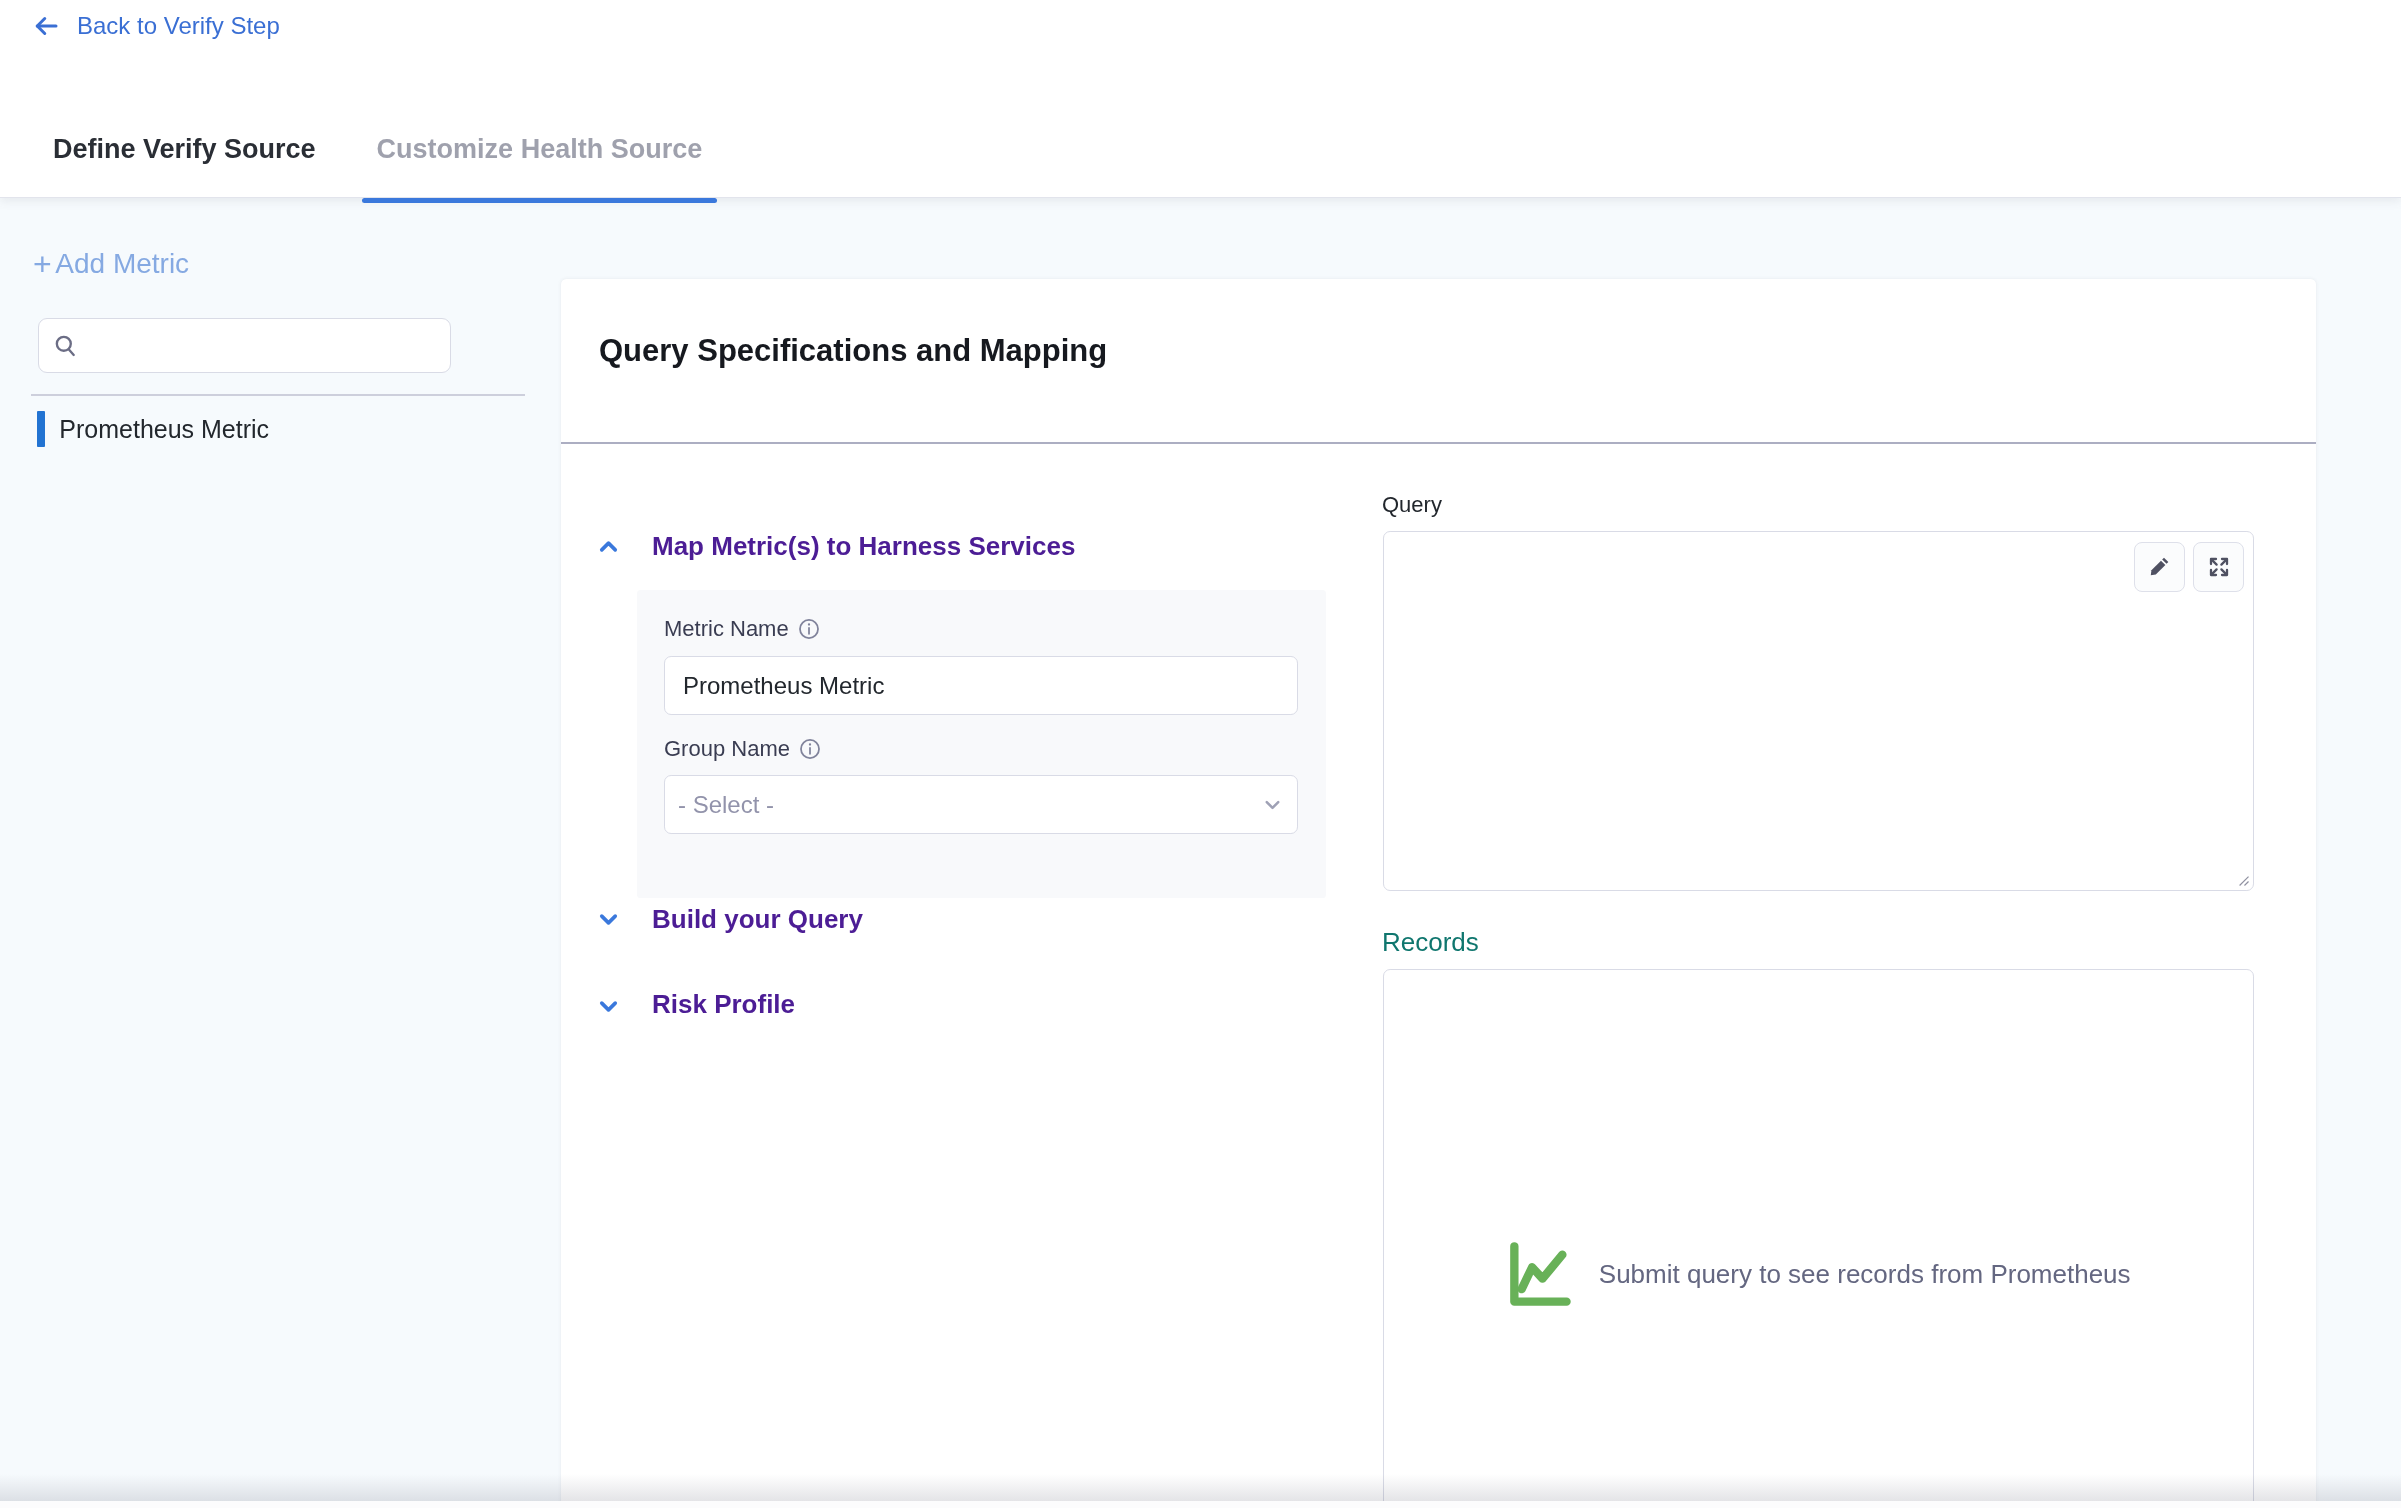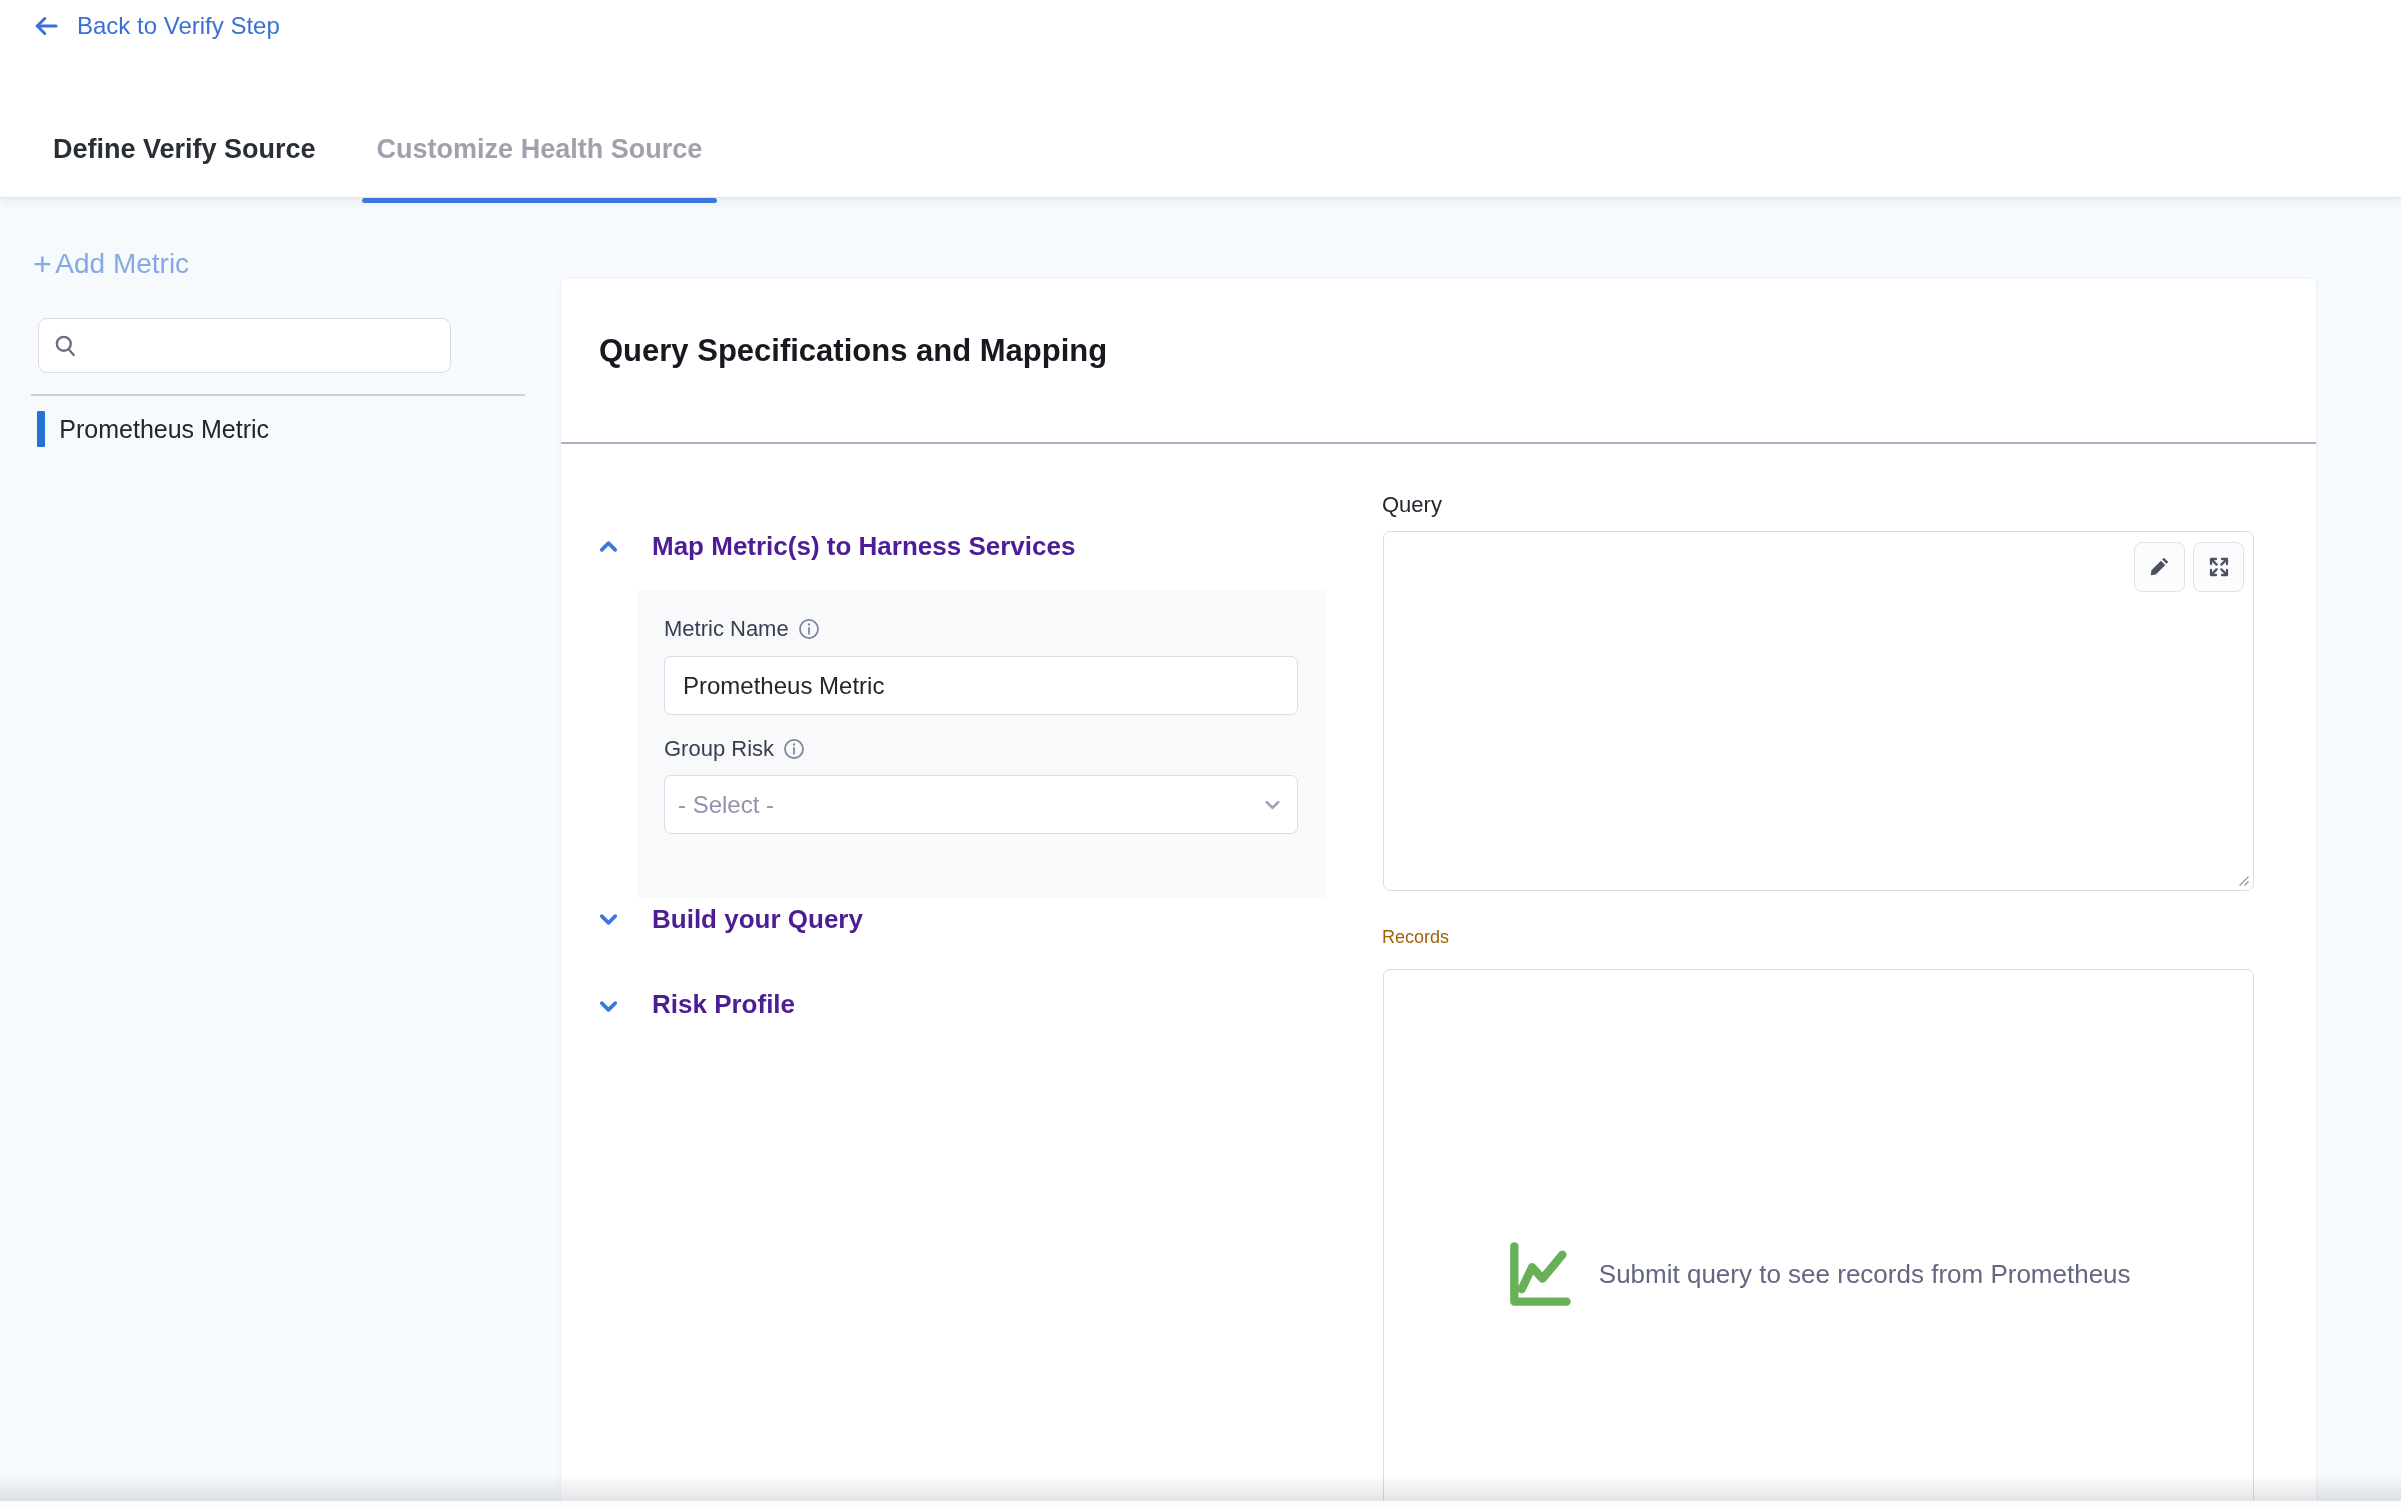--- a/index.html
+++ b/index.html
@@ -62,21 +62,21 @@
   .query-box { position:absolute; left:822px; top:252px; width:871px; height:360px; background:#fff;
                border:1.8px solid #D9DBE6; border-radius:7.1px; }
   .query-box textarea { position:absolute; left:0; top:0; width:868px; height:356px; border:none; resize:none; outline:none;
                         background:transparent; font-family:"DejaVu Sans Mono", monospace; font-size:21.4px; padding:14.3px; }
   .qbtn { position:absolute; top:9.8px; width:51px; height:50px; background:#FBFCFD; border:1.8px solid #DEE0EA;
           border-radius:8px; display:flex; align-items:center; justify-content:center; cursor:pointer; }
   .qbtn-edit { right:68px; }
   .qbtn-expand { right:9px; }
   .resize-handle { position:absolute; right:2.7px; bottom:2.7px; cursor:nwse-resize; }
 
-  .records-label { position:absolute; left:821px; top:648px; font-size:18px; color:#a16207; }
+  .records-label { position:absolute; left:821px; top:648px; font-size:26px; color:#0f766e; }
   .records-box { position:absolute; left:822px; top:690px; width:871px; height:552px; background:#fff;
                  border:1.8px solid #D9DBE6; border-radius:7.1px; }
   .records-empty { position:absolute; left:0; top:267px; width:100%; display:flex; align-items:center; justify-content:center; gap:21.4px; }
   .records-empty .empty-text { font-size:26px; color:#646781; }
 
   
   .bottom-fade { position:absolute; left:0; bottom:8px; width:100%; height:27px;
                  background:linear-gradient(180deg, rgba(45,47,70,0) 0%, rgba(45,47,70,0.13) 100%); z-index:5; pointer-events:none; }
   .bottom-strip { position:absolute; left:0; bottom:0; width:100%; height:8px; background:#FCFCFD; z-index:6; }
 
@@ -156,21 +156,21 @@
           <svg width="22" height="22" viewBox="0 0 20 20" fill="none" stroke="#80839B" stroke-width="1.6">
             <circle cx="10" cy="10" r="8.2"></circle>
             <line x1="10" y1="9" x2="10" y2="14.4" stroke-linecap="round"></line>
             <circle cx="10" cy="5.9" r="1.05" fill="#80839B" stroke="none"></circle>
           </svg>
         </span>
       </div>
       <input class="text-input" value="Prometheus Metric" style="">
 
       <div class="field-label fl-2">
-        <span>Group Risk</span>
+        <span>Group Name</span>
         <span>
           <svg width="22" height="22" viewBox="0 0 20 20" fill="none" stroke="#80839B" stroke-width="1.6">
             <circle cx="10" cy="10" r="8.2"></circle>
             <line x1="10" y1="9" x2="10" y2="14.4" stroke-linecap="round"></line>
             <circle cx="10" cy="5.9" r="1.05" fill="#80839B" stroke="none"></circle>
           </svg>
         </span>
       </div>
       <div class="select">
         <span class="sel-placeholder">- Select -</span>

